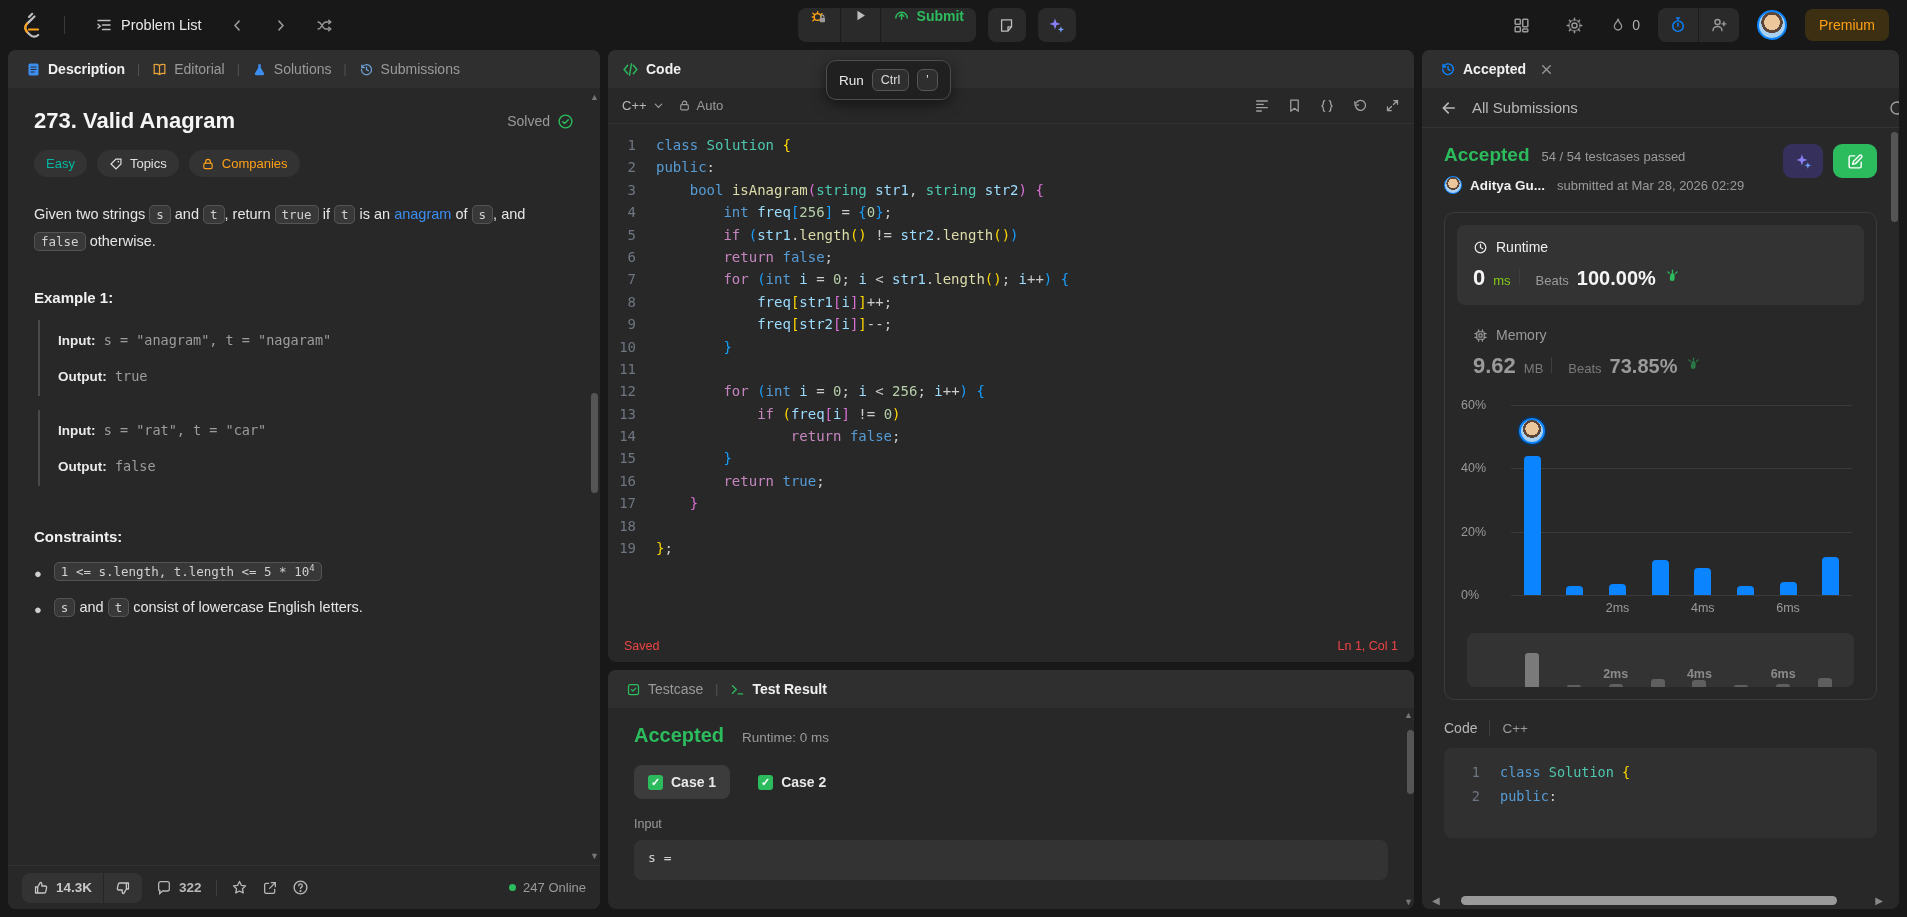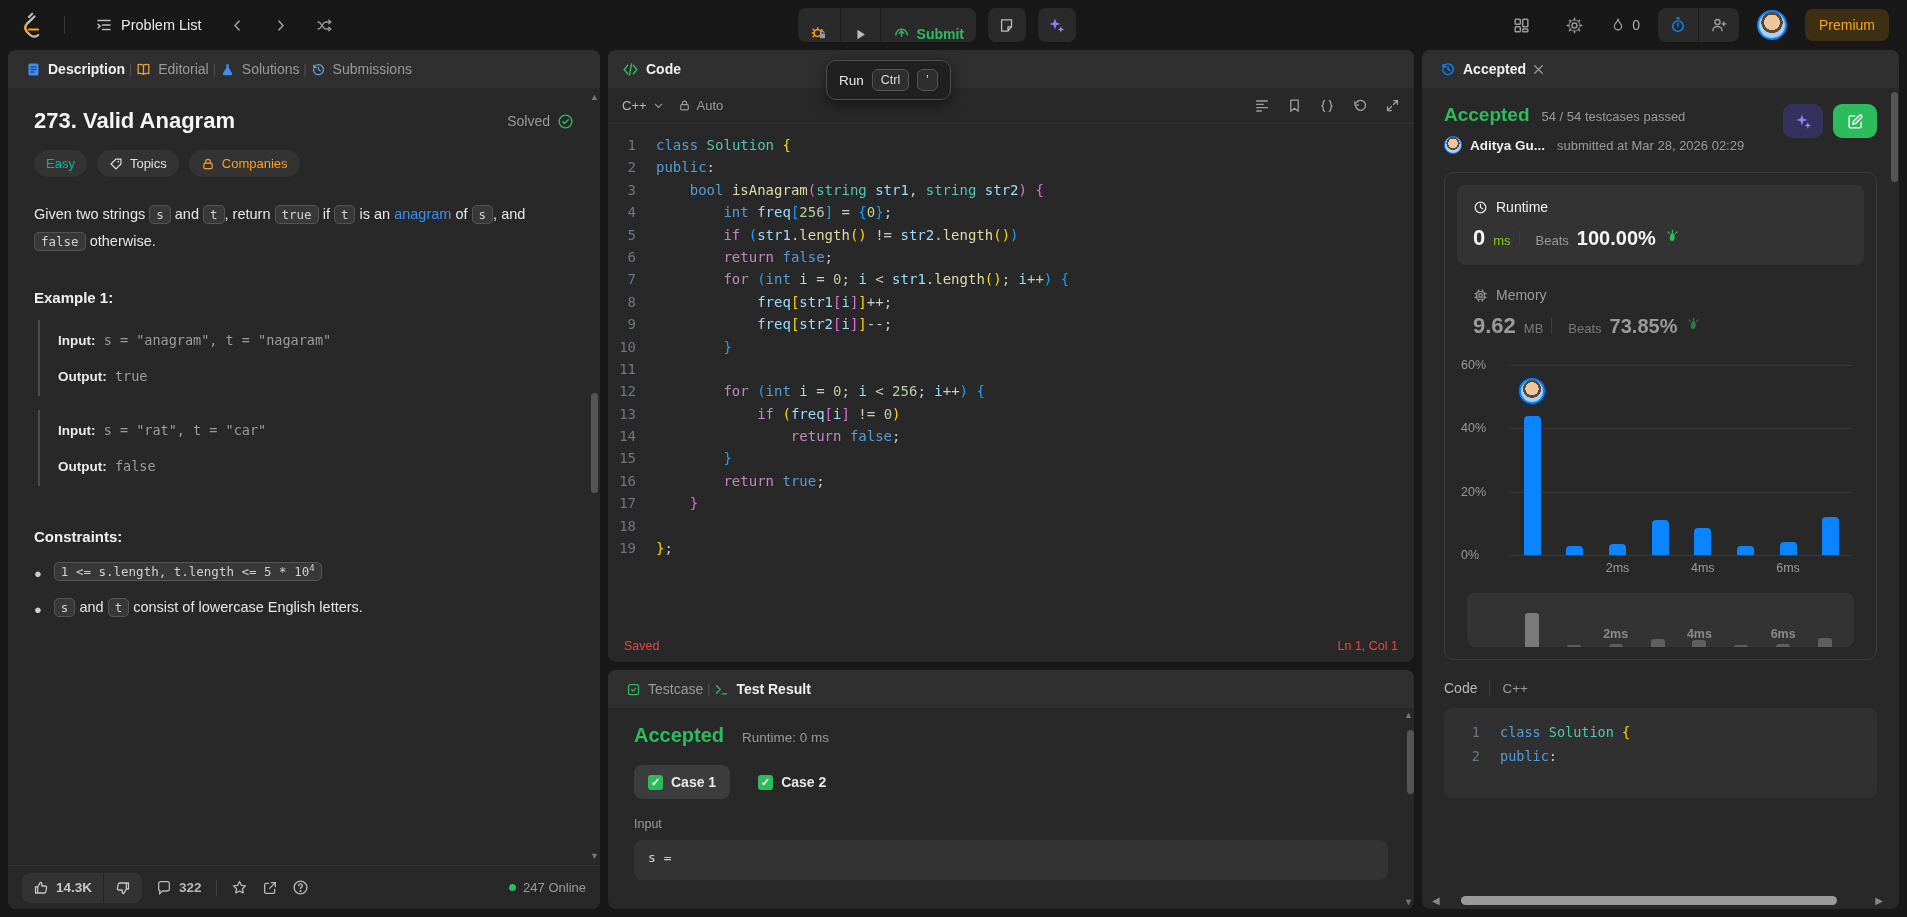--- a/index.html
+++ b/index.html
@@ -8,41 +8,41 @@
   
   .navbar { height:50px; display:flex; align-items:center; justify-content:space-between; padding:0 18px; position:relative; }
   .nav-left, .nav-right, .nav-center { display:flex; align-items:center; }
   .nav-left { gap:12px; }
   .nav-divider { width:1px; height:18px; background:#3a3a3a; margin:0 10px; }
   .nav-btn { display:flex; align-items:center; gap:8px; padding:6px 8px; border-radius:6px; color:#bdbdbd; cursor:pointer; font-size:14px; }
   .problem-list-label { color:#e8e8e8; font-size:14.5px; font-weight:500; }
   .icon { display:inline-flex; align-items:center; justify-content:center; }
   .nav-center { position:absolute; left:50%; top:0; height:50px; transform:translateX(-56%); gap:12px; }
   .run-cluster { display:flex; align-items:stretch; background:#2a2a2a; border-radius:8px; overflow:hidden; height:34px; }
-  .run-cluster .seg { display:flex; align-items:flex-end; padding:0 12px; cursor:pointer; }
+  .run-cluster .seg { display:flex; align-items:flex-start; padding:0 12px; cursor:pointer; }
   .run-cluster .seg + .seg { border-left:1px solid #1c1c1c; }
   .submit-label { color:#2cbb5d; font-weight:700; font-size:14px; margin-left:7px; }
   .sq-btn { width:38px; height:34px; background:#2a2a2a; border-radius:8px; display:flex; align-items:center; justify-content:center; cursor:pointer; }
   .nav-right { gap:18px; }
   .flame-wrap { display:flex; align-items:center; gap:6px; color:#b0b0b0; font-size:14px; }
   .timer-group { display:flex; align-items:center; background:#2a2a2a; border-radius:8px; height:34px; overflow:hidden; }
   .timer-group .seg { padding:0 11px; display:flex; align-items:center; height:100%; cursor:pointer; }
   .timer-group .seg + .seg { border-left:1px solid #1c1c1c; }
   .avatar { width:30px; height:30px; border-radius:50%; border:2px solid #0a84ff; background:radial-gradient(circle at 50% 40%, #ecc79c 0 38%, #5d4637 39% 52%, #a8d0f0 53% 100%); cursor:pointer; }
   .premium-btn { background:#3d3012; color:#ffa116; font-size:14px; font-weight:500; border-radius:8px; padding:8px 14px; cursor:pointer; }
 
   
   .run-tooltip { position:absolute; left:826px; top:60px; background:#202020; border:1px solid #4d4d4d; border-radius:10px; display:flex; align-items:center; gap:8px; padding:8px 12px; z-index:50; box-shadow:0 4px 14px rgba(0,0,0,.5); }
   .run-tooltip .tip-text { color:#e8e8e8; font-size:13.5px; }
   .run-tooltip kbd { background:#2e2e2e; border:1px solid #555; border-radius:6px; color:#dcdcdc; font-size:12.5px; padding:3px 8px; font-family:"Liberation Sans",sans-serif; }
 
   
   .workspace { display:flex; gap:8px; padding:0 8px 8px 8px; height:867px; }
   .panel { background:#282828; border-radius:8px; position:relative; overflow:hidden; }
-  .strip { height:38px; background:#2f2f2f; display:flex; align-items:center; padding:0 14px; flex:none; }
+  .strip { height:38px; background:#2f2f2f; display:flex; align-items:center; padding:0 14px; gap:8px; flex:none; }
   .strip-tab { display:flex; align-items:center; gap:7px; font-size:14px; color:#9a9a9a; cursor:pointer; padding:4px 4px; }
   .strip-tab.active { color:#f0f0f0; font-weight:700; }
   .strip-sep { color:#555; font-size:12px; }
 
   
   .left-panel { width:592px; display:flex; flex-direction:column; }
   .desc-content { flex:1; padding:20px 26px 0 26px; position:relative; overflow:hidden; }
   .q-title-row { display:flex; justify-content:space-between; align-items:center; }
   .q-title { font-size:22px; font-weight:700; color:#f5f5f5; }
   .solved-wrap { display:flex; align-items:center; gap:7px; color:#9a9a9a; font-size:14px; }
@@ -623,20 +623,33 @@
               </svg>
           </span>
           <span>Accepted</span>
         </div>
         <span class="icon" style="margin-left:2px;">
           <svg width="13" height="13" viewBox="0 0 24 24" fill="none" stroke="#9a9a9a" stroke-width="2.4" stroke-linecap="round">
               <path d="M5 5 L19 19 M19 5 L5 19"></path>
             </svg>
         </span>
       </div>
+      <div class="subs-row">
+        <span class="icon">
+          <svg width="18" height="18" viewBox="0 0 24 24" fill="none" stroke="#b8b8b8" stroke-width="2.1" stroke-linecap="round">
+              <path d="M19 12 H5 M11 5.5 L4.5 12 L11 18.5"></path>
+            </svg>
+        </span>
+        <span>All Submissions</span>
+        <span class="icon" style="position:absolute; right:-7px;">
+          <svg width="18" height="18" viewBox="0 0 24 24" fill="none" stroke="#9a9a9a" stroke-width="2">
+              <circle cx="12" cy="12" r="8"></circle>
+            </svg>
+        </span>
+      </div>
 
       <div class="result-body">
         <div class="status-block">
           <div class="status-lines">
             <div class="row1">
               <span class="acc-green">Accepted</span>
               <span class="passed-note">54 / 54 testcases passed</span>
             </div>
             <div class="row2">
               <span class="author-avatar"></span>

